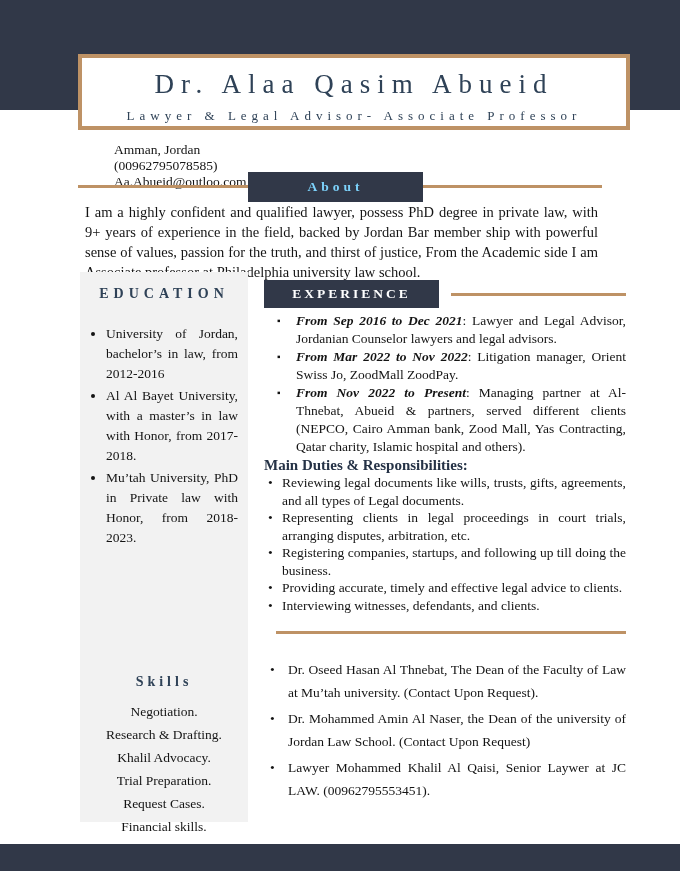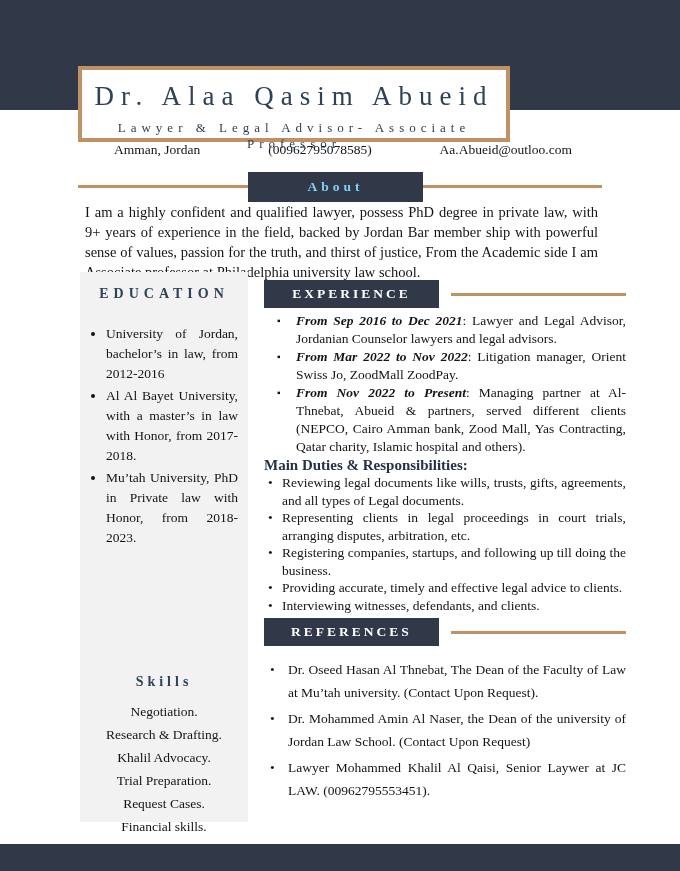--- a/index.html
+++ b/index.html
@@ -19,27 +19,26 @@
     background: #313848;
   }
   .bottom-bar {
     position: absolute; top: 844px; left: 0;
     width: 680px; height: 27px;
     background: #313848;
   }
 
   .name-box {
     position: absolute; top: 54px; left: 78px;
-    width: 432px; height: 76px;
+    width: 552px; height: 76px;
     box-sizing: border-box;
     border: 4px solid #be9265;
     background: #ffffff;
     text-align: center;
     z-index: 2;
-    margin-top: 12px;
   }
   .name {
     margin-top: 11px;
     font-size: 27px;
     letter-spacing: 7px;
     color: #2f4257;
   }
   .subtitle {
     margin-top: 8px;
     font-size: 13px;
@@ -48,20 +47,21 @@
   }
 
   .contact-row {
     position: absolute; top: 142px; left: 78px;
     width: 524px;
     box-sizing: border-box;
     padding: 0 30px 0 36px;
     display: flex;
     justify-content: space-between;
     font-size: 13.5px;
+    flex-direction: column;
   }
 
   .about-header { position: absolute; top: 172px; left: 78px; width: 524px; height: 30px; }
   .about-line {
     position: absolute; top: 13px; left: 0;
     width: 100%; height: 3px; background: #be9265;
   }
   .about-box {
     position: absolute; top: 0; left: 170px;
     width: 175px; height: 30px;
@@ -232,21 +232,20 @@
     <div class="duties-heading">Main Duties &amp; Responsibilities:</div>
     <ul class="duties-list">
       <li>Reviewing legal documents like wills, trusts, gifts, agreements, and all types of Legal documents.</li>
       <li>Representing clients in legal proceedings in court trials, arranging disputes, arbitration, etc.</li>
       <li>Registering companies, startups, and following up till doing the business.</li>
       <li>Providing accurate, timely and effective legal advice to clients.</li>
       <li>Interviewing witnesses, defendants, and clients.</li>
     </ul>
 
     <div class="section-header refs-header">
-      <div class="section-box">REFERENCES</div>
       <div class="section-line"></div>
     </div>
 
     <ul class="refs-list">
       <li>Dr. Oseed Hasan Al Thnebat, The Dean of the Faculty of Law at Mu’tah university. (Contact Upon Request).</li>
       <li>Dr. Mohammed Amin Al Naser, the Dean of the university of Jordan Law School. (Contact Upon Request)</li>
       <li>Lawyer Mohammed Khalil Al Qaisi, Senior Laywer at JC LAW. (00962795553451).</li>
     </ul>
 
   </div>

